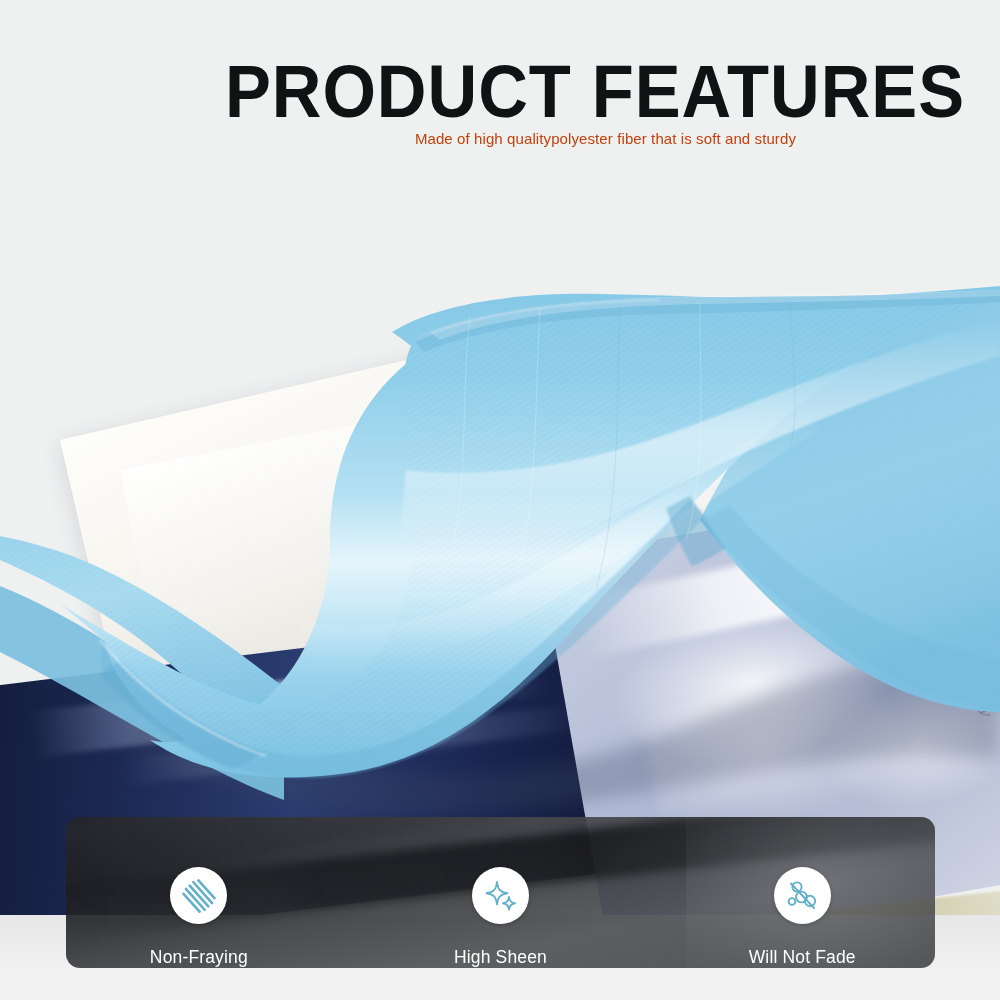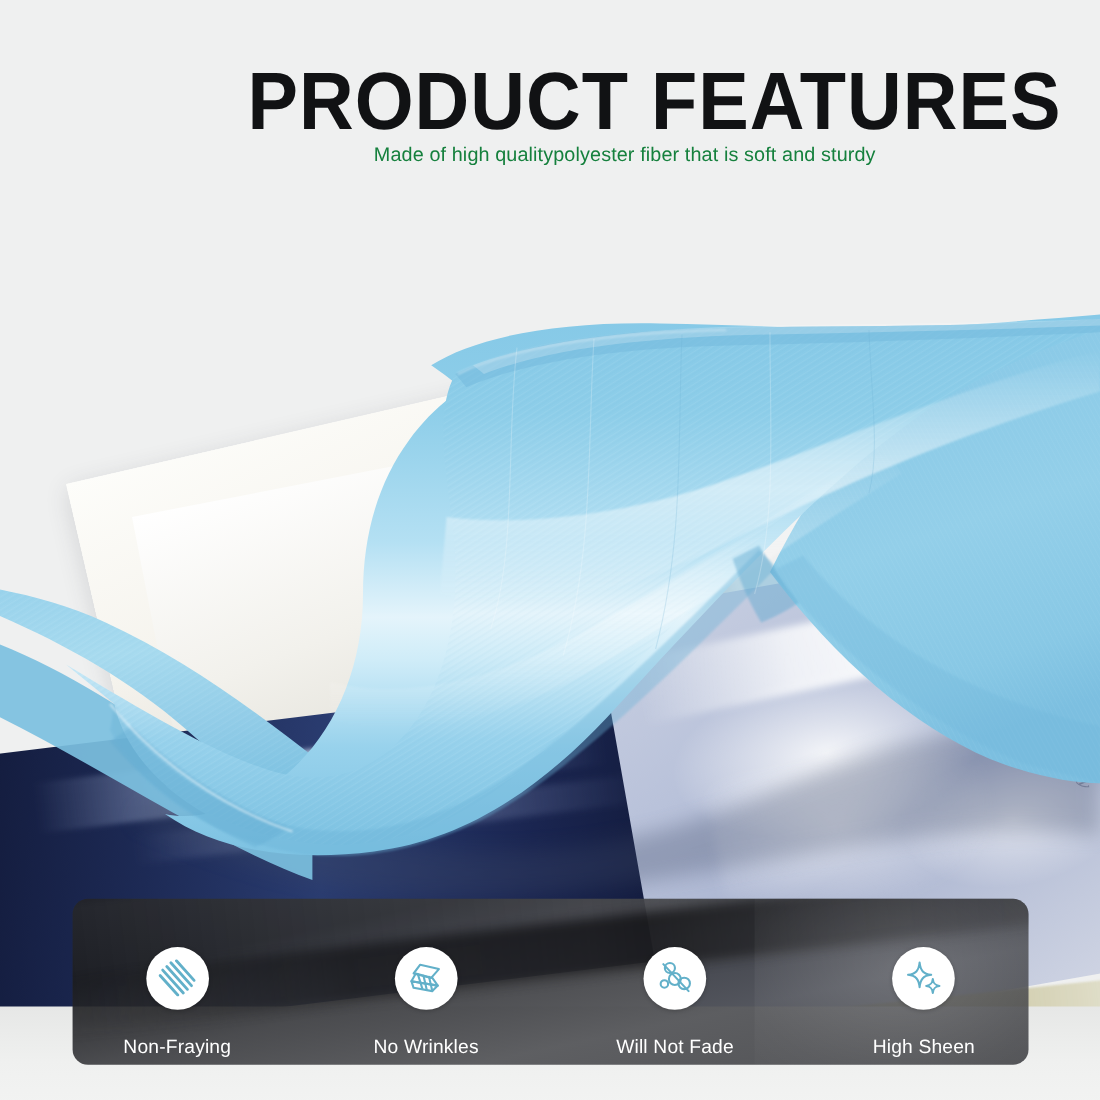--- a/index.html
+++ b/index.html
@@ -34,23 +34,23 @@
     font-weight:700;
     letter-spacing:1px;
     color:#111214;
     line-height:1;
     transform:scaleX(0.93);
     font-family:"Liberation Sans", sans-serif;
   }
   .subtitle {
     position:absolute;
     top:130px; left:0; width:796px;
-    font-size:18px;
+    font-size:15px;
     font-weight:400;
-    color:#15803d;
+    color:#c2410c;
     letter-spacing:0.1px;
     line-height:1.2;
     font-family:"Liberation Sans", sans-serif;
   }
 
   
   .backdrop { position:absolute; inset:0; z-index:5; }
 
   
   .paper-cream {
@@ -193,21 +193,21 @@
   .bar-sheen {
     position:absolute;
     left:620px; top:-30px; width:330px; height:230px;
     background:radial-gradient(ellipse at 40% 40%, rgba(255,255,255,0.16) 0%, rgba(255,255,255,0.04) 50%, rgba(255,255,255,0) 75%);
     pointer-events:none;
   }
 
   .features {
     position:absolute; inset:0;
     display:flex;
-    align-items:center;
+    align-items:flex-end;
     z-index:3;
     gap:36px;
   }
   .feature {
     flex:1 1 0;
     display:flex;
     flex-direction:column;
     align-items:center;
     padding-top:37px;
   }
@@ -462,68 +462,50 @@
               <line x1="12" y1="3" x2="12" y2="31"></line>
               <line x1="17" y1="3" x2="17" y2="31"></line>
               <line x1="22" y1="3" x2="22" y2="31"></line>
               <line x1="27" y1="5" x2="27" y2="29"></line>
             </g>
           </svg>
         </div>
         <div class="feature-label">Non-Fraying</div>
       </div>
 
-      <div class="feature">
-        <div class="feature-icon">
-          <svg width="36" height="34" viewBox="0 0 36 34">
-            <g fill="none" stroke="#62b0c9" stroke-width="1.9" stroke-linejoin="round" stroke-linecap="round">
-
-              <path d="M13 5 L30 9 L23 17 L7 13 Z"></path>
-
-              <path d="M9 13 L24 17 L29 24 L5 20 Z"></path>
-
-              <path d="M5 20 L29 24 L24 29 L7 26 Z"></path>
-              <path d="M11 14 L15 27"></path>
-              <path d="M16 15 L19 28"></path>
-              <path d="M21 16 L24 29"></path>
-            </g>
-          </svg>
-        </div>
-        <div class="feature-label">No Wrinkles</div>
-      </div>
-
-      <div class="feature">
-        <div class="feature-icon">
-          <svg width="34" height="34" viewBox="0 0 34 34">
-            <g fill="none" stroke="#62b0c9" stroke-width="1.9">
-              <circle cx="12" cy="8" r="4.6"></circle>
-              <circle cx="16.5" cy="18" r="5.4"></circle>
-              <circle cx="25" cy="22" r="5.2"></circle>
-              <circle cx="7" cy="22.5" r="3.4"></circle>
-              <line x1="6" y1="4.5" x2="29" y2="29" stroke-linecap="round"></line>
-            </g>
-          </svg>
-        </div>
-        <div class="feature-label">Will Not Fade</div>
-      </div>
 
       <div class="feature">
         <div class="feature-icon">
           <svg width="34" height="34" viewBox="0 0 34 34">
             <g fill="none" stroke="#62b0c9" stroke-width="1.9" stroke-linejoin="round">
               <path d="M13 3 C13.8 10.5 16.5 13.4 23.5 14.2
                        C16.5 15 13.8 17.9 13 25.4
                        C12.2 17.9 9.5 15 2.5 14.2
                        C9.5 13.4 12.2 10.5 13 3 Z"></path>
               <path d="M25 18 C25.5 22.2 27 23.8 31 24.3
                        C27 24.8 25.5 26.4 25 30.6
                        C24.5 26.4 23 24.8 19 24.3
                        C23 23.8 24.5 22.2 25 18 Z"></path>
             </g>
           </svg>
         </div>
         <div class="feature-label">High Sheen</div>
       </div>
 
+      <div class="feature">
+        <div class="feature-icon">
+          <svg width="34" height="34" viewBox="0 0 34 34">
+            <g fill="none" stroke="#62b0c9" stroke-width="1.9">
+              <circle cx="12" cy="8" r="4.6"></circle>
+              <circle cx="16.5" cy="18" r="5.4"></circle>
+              <circle cx="25" cy="22" r="5.2"></circle>
+              <circle cx="7" cy="22.5" r="3.4"></circle>
+              <line x1="6" y1="4.5" x2="29" y2="29" stroke-linecap="round"></line>
+            </g>
+          </svg>
+        </div>
+        <div class="feature-label">Will Not Fade</div>
+      </div>
+
     </div>
   </div>
 
 </div>
 
 </body></html>

